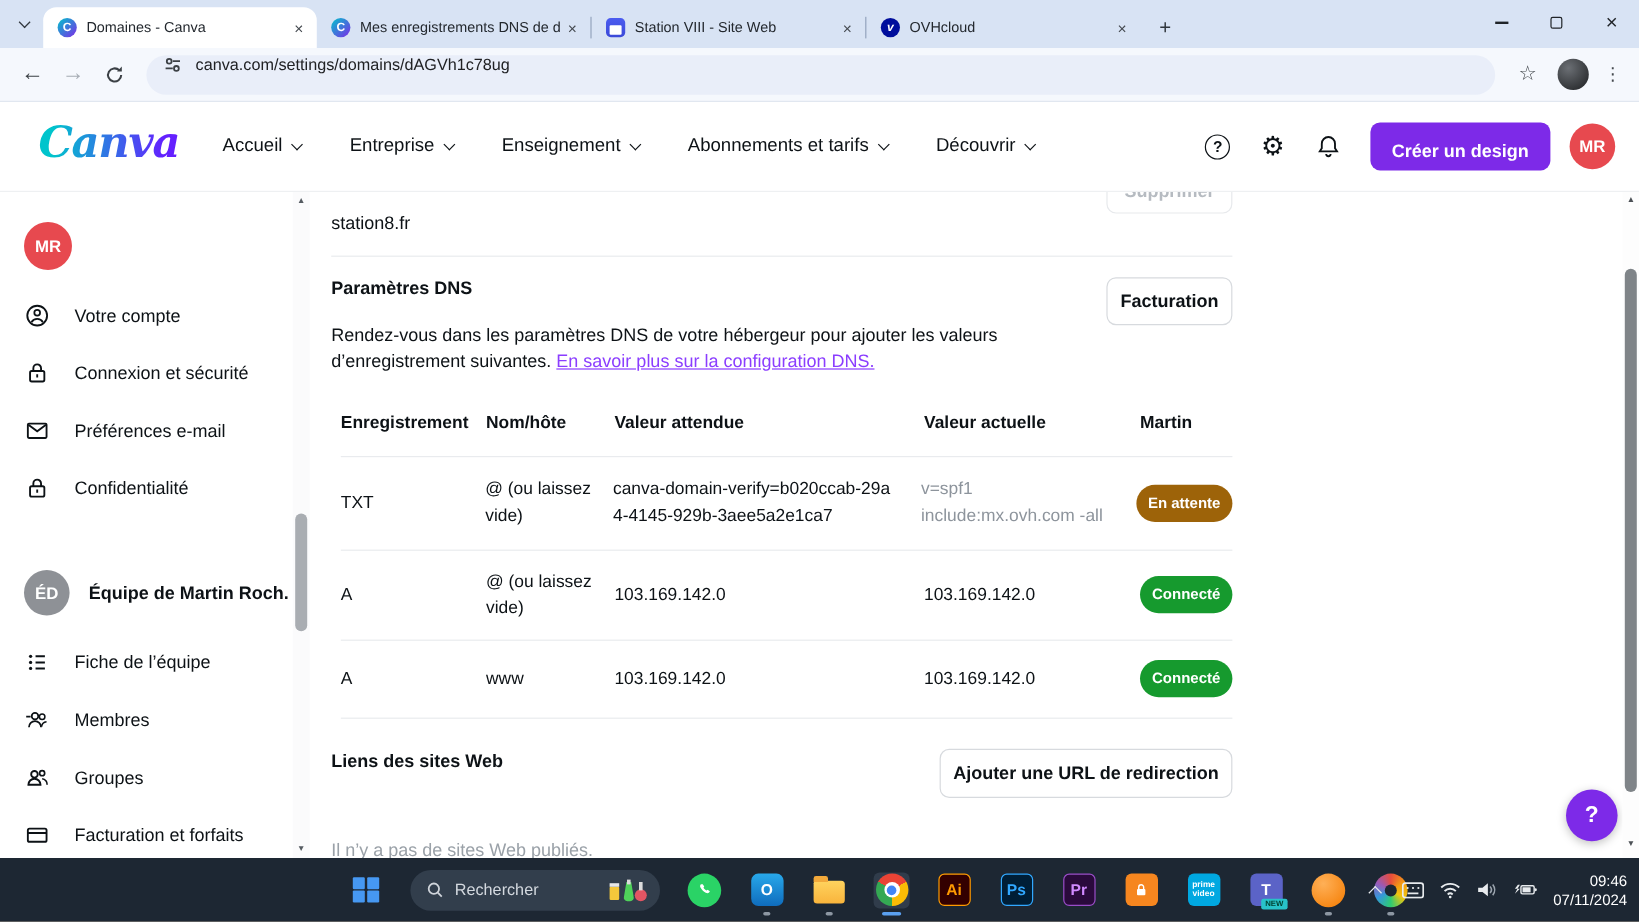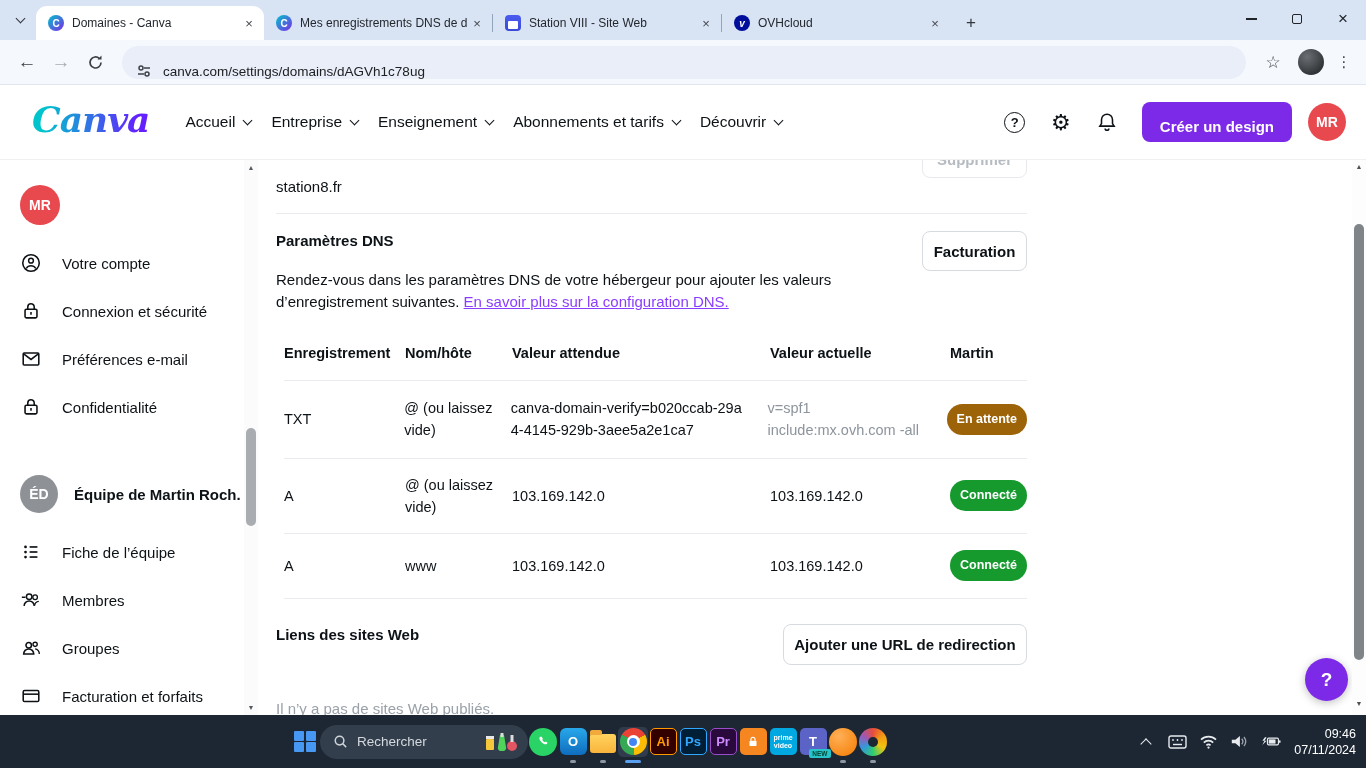--- a/index.html
+++ b/index.html
@@ -25,31 +25,31 @@
   .wincontrols{position:absolute;right:0;top:0;height:38px;display:flex}
   .wc{width:46px;height:38px;display:flex;align-items:center;justify-content:center;color:#202428}
   .wc .bar{width:11px;height:1.6px;background:#202428}
   .wc .sq{width:10px;height:10px;border:1.6px solid #202428;border-radius:2px}
   .wc .x{font-size:17px}
 
   
   .toolbar{position:absolute;left:0;top:40px;width:1366px;height:45px;background:#f5f8fd;border-bottom:1px solid #e1e7f0;display:flex;align-items:center;padding:0 10px}
   .navbtn{width:34px;height:34px;display:flex;align-items:center;justify-content:center;font-size:19px;color:#3c4146;flex:none}
   .navbtn.dis{color:#a7adb5}
-  .omnibox{flex:1;height:33px;background:#e9eef9;border-radius:17px;display:flex;align-items:flex-end;padding:0 14px;margin:0 10px}
+  .omnibox{flex:1;height:33px;background:#e9eef9;border-radius:17px;display:flex;align-items:flex-start;padding:0 14px;margin:0 10px}
   .siteinfo{margin-right:11px;flex:none}
   .url{font-size:13.5px;color:#202124}
   .starbtn{width:34px;height:34px;display:flex;align-items:center;justify-content:center;font-size:17px;color:#43484d;flex:none}
   .profile{width:26px;height:26px;border-radius:50%;background:radial-gradient(circle at 35% 30%,#6b6f74,#1c1e20);margin:0 8px;flex:none}
   .menu3{width:24px;height:34px;display:flex;align-items:center;justify-content:center;font-size:15px;color:#43484d;letter-spacing:0}
 
   
   .cheader{position:absolute;left:0;top:85px;width:1366px;height:75px;background:#fff;border-bottom:1px solid #eef0f2;display:flex;align-items:center}
   .clogo{font-family:"DejaVu Serif","Liberation Serif",serif;font-style:italic;font-weight:700;font-size:36px;margin:0 36px 6px 32px;background:linear-gradient(90deg,#00c4cc 10%,#6420ff 90%);-webkit-background-clip:text;background-clip:text;color:transparent;letter-spacing:-1px}
-  .cnav{display:flex;align-items:center;gap:20px}
+  .cnav{display:flex;align-items:center;gap:40px}
   .cnav .item{display:flex;align-items:center;font-size:15.5px;font-weight:500;color:#0d1216}
   .cnav .chev{margin-left:9px;border-color:#0d1216}
   .hright{position:absolute;right:20px;display:flex;align-items:center;gap:8px}
   .hicon{width:38px;height:38px;display:flex;align-items:center;justify-content:center;color:#0d1216}
   .qmark{width:21px;height:21px;border:1.7px solid #0d1216;border-radius:50%;display:flex;align-items:center;justify-content:center;font-size:13px;font-weight:700}
   .gear{font-size:22px;font-family:"DejaVu Sans",sans-serif}
   .createbtn{height:40px;padding:16px 18px;background:#7d2ae8;color:#fff;font-size:15px;font-weight:600;border:none;border-radius:8px;margin:0 8px}
   .avatar{width:38px;height:38px;border-radius:50%;display:flex;align-items:center;justify-content:center;font-size:14px;font-weight:700;color:#fff;flex:none}
   .av-red{background:#e7494f}
   .av-gray{background:#8e9196}
@@ -98,21 +98,21 @@
   .m-wldesc{position:absolute;left:16px;top:503px;font-size:15px;color:#0d1216}
   .m-empty{position:absolute;left:16px;top:540px;font-size:15px;color:#9aa1a8}
 
   .fab{position:absolute;left:1305px;top:498px;width:43px;height:43px;border-radius:50%;background:#7d2ae8;color:#fff;font-size:19px;font-weight:700;display:flex;align-items:center;justify-content:center;box-shadow:0 2px 8px rgba(0,0,0,.25)}
   .winscroll{position:absolute;right:0;top:0;width:14px;height:555px;background:#fdfdfd}
   .winscroll .arr{position:absolute;left:0;width:14px;text-align:center;font-size:7px;color:#4c5156}
   .winscroll .thumb{position:absolute;left:2px;width:10px;border-radius:5px;background:#7f8488}
 
   
   .taskbar{position:absolute;left:0;top:715px;width:1366px;height:53px;background:#1d2733;display:flex;align-items:center}
-  .tb-center{position:absolute;left:290px;display:flex;align-items:center;gap:0}
+  .tb-center{position:absolute;left:290px;display:flex;align-items:center;gap:22px}
   .startbtn{width:30px;height:30px;display:flex;align-items:center;justify-content:center}
   .winlogo{display:grid;grid-template-columns:10px 10px;grid-template-rows:10px 10px;gap:1.6px}
   .winlogo i{background:#4698f2;border-radius:1px}
   .searchpill{width:208px;height:34px;background:#323e4c;border-radius:17px;display:flex;align-items:center;padding:0 10px 0 13px}
   .searchpill .ph{font-size:13.5px;color:#d4d9df;flex:1;margin-left:9px}
   .tbicon{position:relative;width:30px;height:30px;display:flex;align-items:center;justify-content:center}
   .tbicon .dot{position:absolute;bottom:-6px;left:50%;transform:translateX(-50%);width:6px;height:3px;border-radius:2px;background:#8d97a3}
   .tbicon.activeapp{background:#303c4b;border-radius:5px}
   .tbicon.activeapp .dot{width:16px;background:#5aa0f0}
   .sqicon{width:27px;height:27px;border-radius:5px;display:flex;align-items:center;justify-content:center;font-size:13px;font-weight:700}

